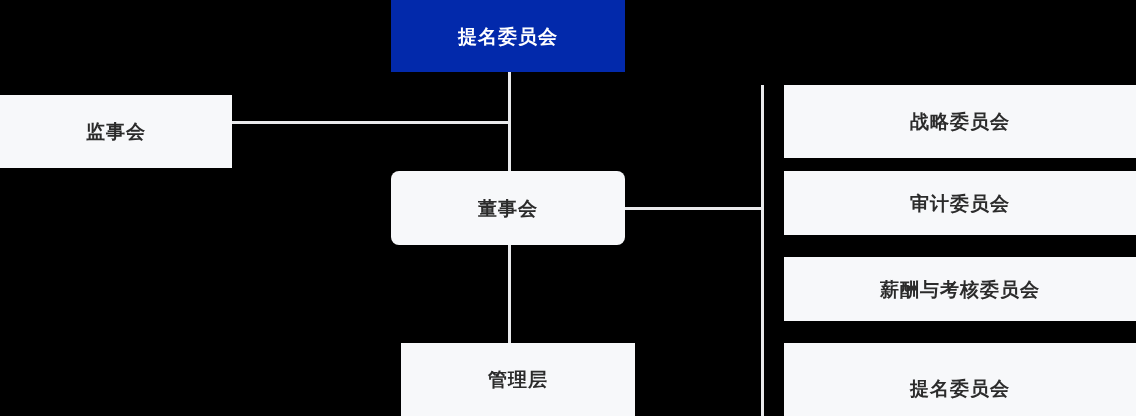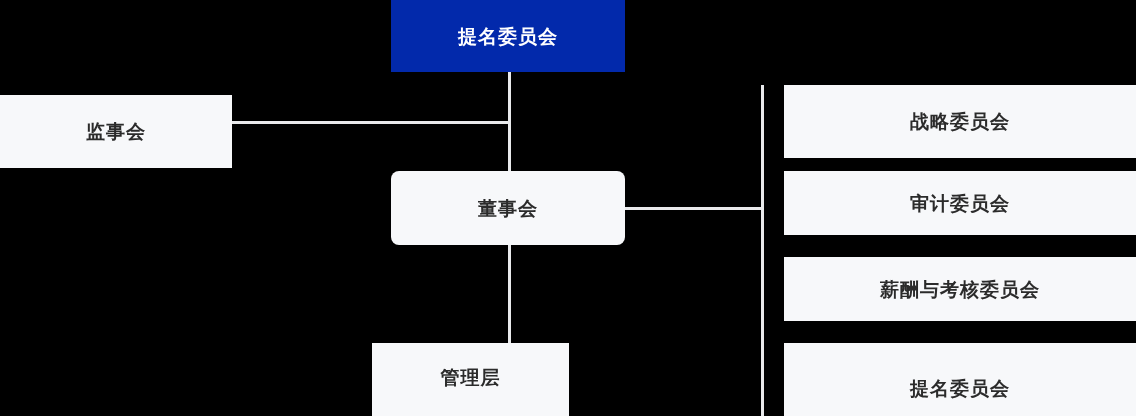--- a/index.html
+++ b/index.html
@@ -71,21 +71,21 @@
   </div>
 
   <div class="node light" style="left:0px; top:95px; width:232px; height:73px;">
     <span class="node-label">监事会</span>
   </div>
 
   <div class="node light" style="left:391px; top:171px; width:234px; height:74px;border-radius:8px;">
     <span class="node-label">董事会</span>
   </div>
 
-  <div class="node light" style="left:372px; top:343px; width:197px; height:73px;font-family:Liberation Mono, monospace;">
+  <div class="node light" style="left:401px; top:343px; width:234px; height:73px;">
     <span class="node-label">管理层</span>
   </div>
 
   <div class="node light" style="left:784px; top:85px; width:352px; height:73px;">
     <span class="node-label">战略委员会</span>
   </div>
 
   <div class="node light" style="left:784px; top:171px; width:352px; height:64px;">
     <span class="node-label">审计委员会</span>
   </div>

